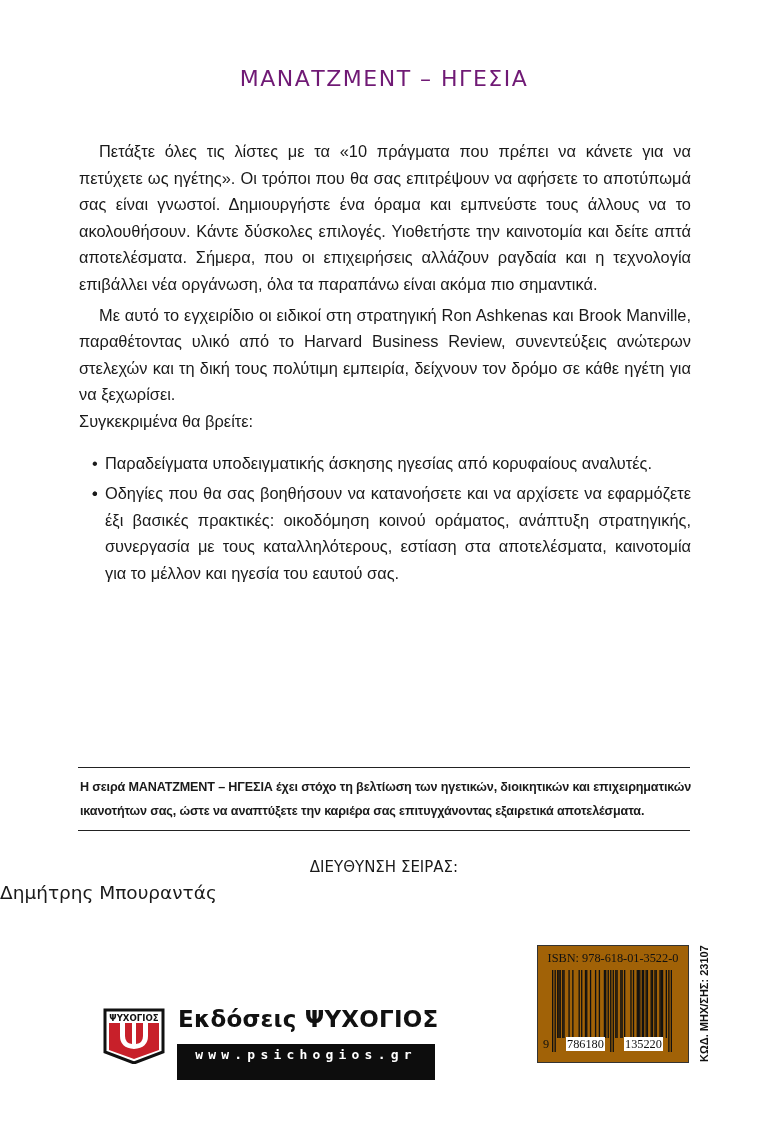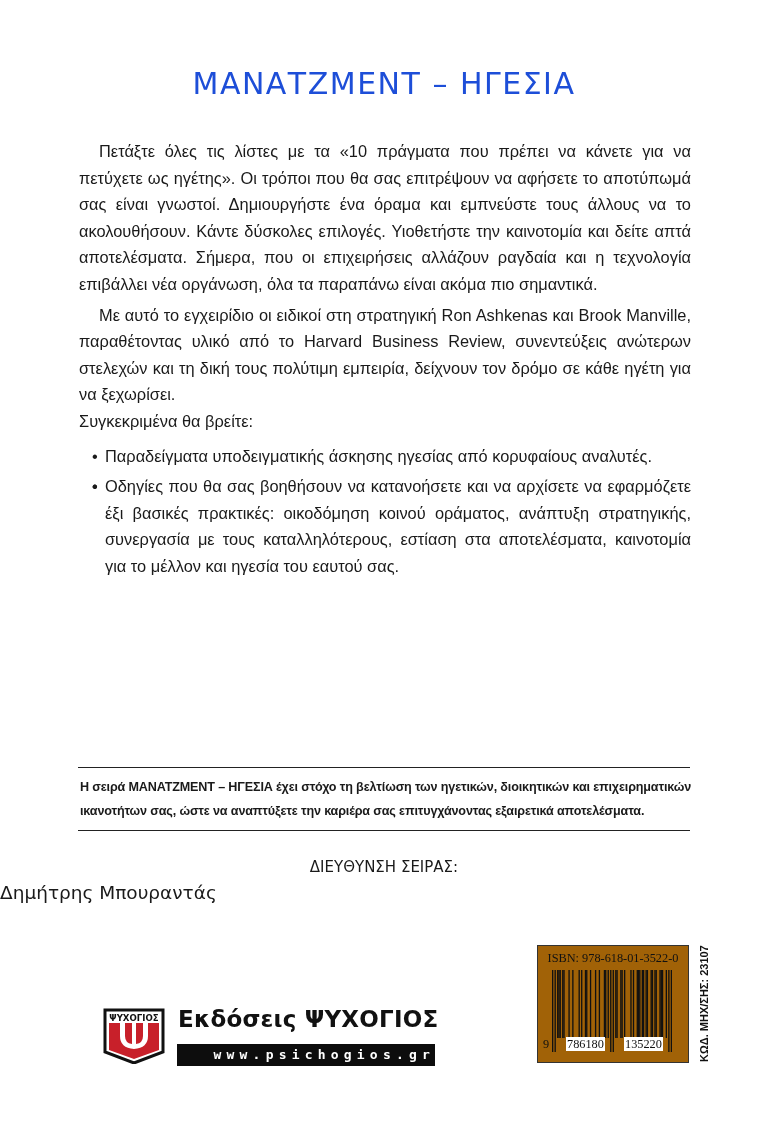--- a/index.html
+++ b/index.html
@@ -15,23 +15,23 @@
       font-family: "DejaVu Sans", sans-serif;
       color: #1a1a1a;
     }
     .title {
       position: absolute;
       top: 66px;
       left: 0;
       width: 768px;
       text-align: center;
       font-family: "DejaVu Sans", sans-serif;
-      font-size: 30px;
+      font-size: 22px;
       letter-spacing: 1.5px;
-      color: #1d4ed8;
+      color: #701a75;
       font-weight: normal;
     }
     .body-text {
       position: absolute;
       top: 138px;
       left: 79px;
       width: 612px;
       font-family: "Liberation Sans", sans-serif;
       font-size: 16.4px;
       line-height: 26.6px;
@@ -125,29 +125,29 @@
       font-size: 23px;
       color: #111;
       letter-spacing: 0.2px;
       white-space: nowrap;
     }
     .pub-url {
       position: absolute;
       left: 74px;
       top: 36px;
       width: 258px;
-      height: 22px;
+      height: 36px;
       background: #0d0d0d;
       color: #ffffff;
       font-family: "DejaVu Sans Mono", monospace;
       font-weight: bold;
       font-size: 13px;
       letter-spacing: 5.2px;
       line-height: 22px;
-      text-align: right;
+      text-align: center;
       white-space: nowrap;
     }
     
     .barcode-box {
       position: absolute;
       left: 537px;
       top: 945px;
       width: 150px;
       height: 116px;
       border: 1.2px solid #333;
@@ -200,21 +200,21 @@
     }
   </style>
 </head>
 <body>
 
 <div class="title">ΜΑΝΑΤΖΜΕΝΤ – ΗΓΕΣΙΑ</div>
 
 <div class="body-text">
   <p class="indent" style="margin-bottom:4px;">Πετάξτε όλες τις λίστες με τα «10 πράγματα που πρέπει να κάνετε για να πετύχετε ως ηγέτης». Οι τρόποι που θα σας επιτρέψουν να αφήσετε το αποτύπωμά σας είναι γνωστοί. Δημιουργήστε ένα όραμα και εμπνεύστε τους άλλους να το ακολουθήσουν. Κάντε δύσκολες επιλογές. Υιοθετήστε την καινοτομία και δείτε απτά αποτελέσματα. Σήμερα, που οι επιχειρήσεις αλλάζουν ραγδαία και η τεχνολογία επιβάλλει νέα οργάνωση, όλα τα παραπάνω είναι ακόμα πιο σημαντικά.</p>
   <p class="indent">Με αυτό το εγχειρίδιο οι ειδικοί στη στρατηγική Ron Ashkenas και Brook Manville, παραθέτοντας υλικό από το Harvard Business Review, συνεντεύξεις ανώτερων στελεχών και τη δική τους πολύτιμη εμπειρία, δείχνουν τον δρόμο σε κάθε ηγέτη για να ξεχωρίσει.</p>
-  <p style="margin-bottom:8px;">Συγκεκριμένα θα βρείτε:</p>
+  <p style="margin-bottom:15px;">Συγκεκριμένα θα βρείτε:</p>
   <ul>
     <li style="margin-bottom:4px;">
       <span class="bullet">•</span>
       <span>Παραδείγματα υποδειγματικής άσκησης ηγεσίας από κορυφαίους αναλυτές.</span>
     </li>
     <li style="margin-bottom:4px;">
       <span class="bullet">•</span>
     </li>
     <li>
       <span class="bullet">•</span>

